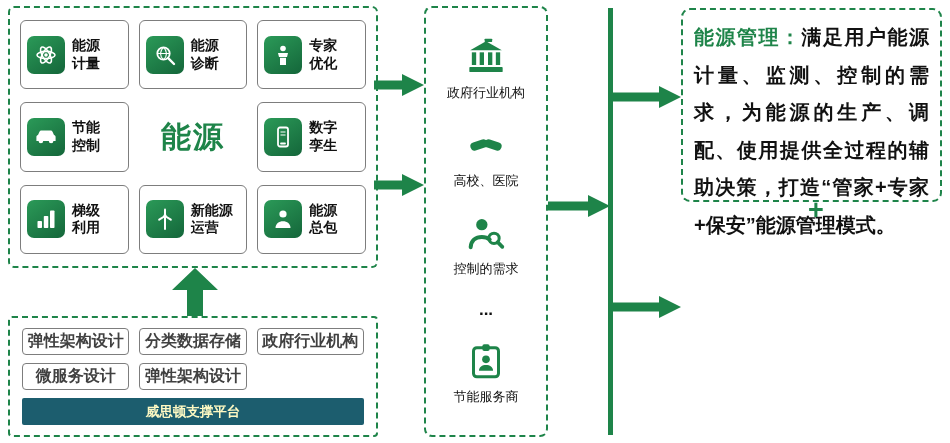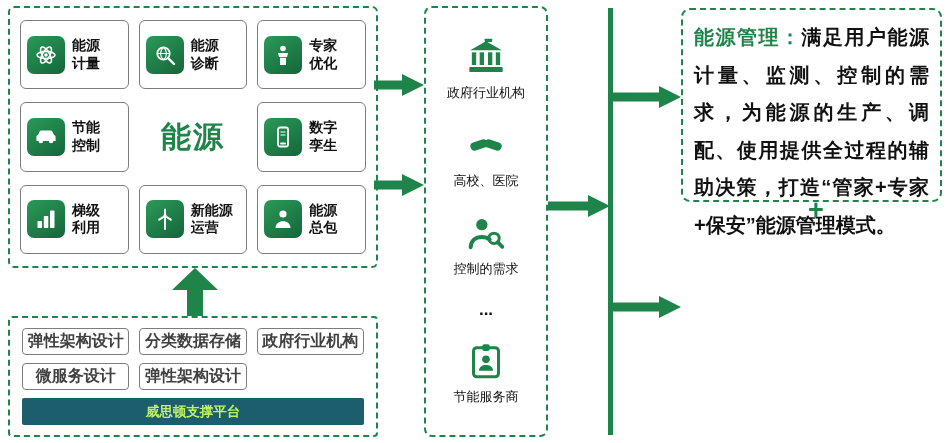--- a/index.html
+++ b/index.html
@@ -22,21 +22,21 @@
   .svc-title { display:flex; flex-direction:column; align-items:center; justify-content:center;
     color:var(--green,#1E8449); font-size:30px; font-weight:800; line-height:1.15; letter-spacing:2px; }
 
   
   .panel-platform { position:absolute; left:8px; top:316px; width:370px; height:121px;
     border-radius:4px; display:grid; grid-template-columns:repeat(3,1fr);
     grid-template-rows:1fr 1fr 1fr; gap:8px 10px; padding:10px 12px; }
   .plat-item { border:1px solid #7d7d7d; border-radius:4px; background:#fff;
     display:flex; align-items:center; justify-content:center;
     font-size:16px; font-weight:700; color:#404040; }
-  .plat-bar { grid-column:1/-1; background:var(--teal,#1C5D6E); color:#bef264;
+  .plat-bar { grid-column:1/-1; background:var(--teal,#1C5D6E); color:#fef9c3;
     font-weight:700; font-size:13.5px; display:flex; align-items:center; justify-content:center;
     border-radius:2px; }
 
   
   .panel-customers { position:absolute; left:424px; top:6px; width:124px; height:431px;
     border-radius:8px; display:flex; flex-direction:column; align-items:center;
     justify-content:space-evenly; padding:6px 4px; }
   .cust-item { display:flex; flex-direction:column; align-items:center; gap:7px; }
   .cust-icon { color:var(--green,#1E8449); }
   .cust-icon svg { width:40px; height:40px; display:block; }

